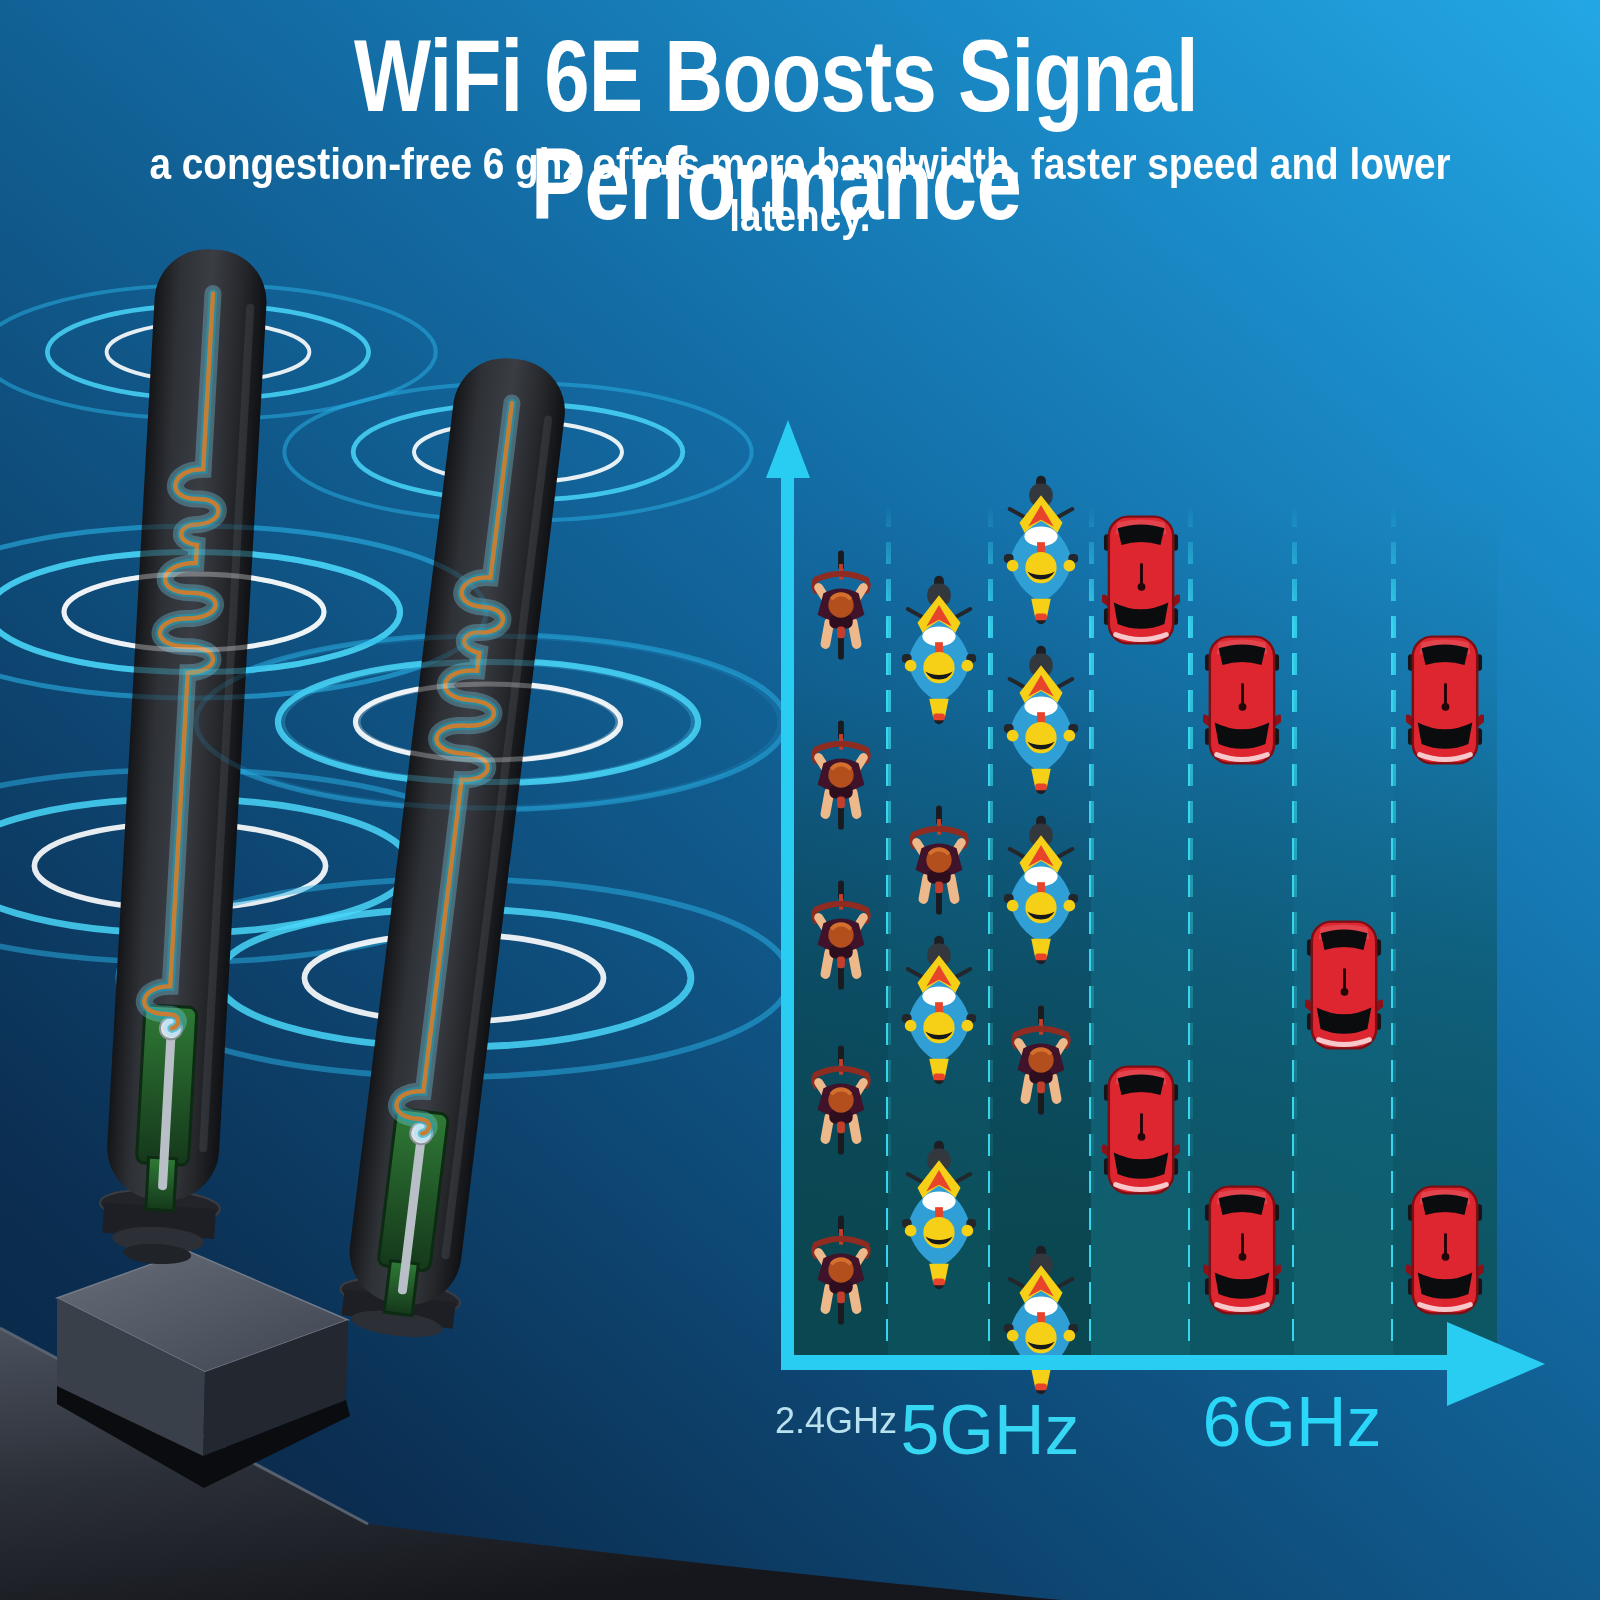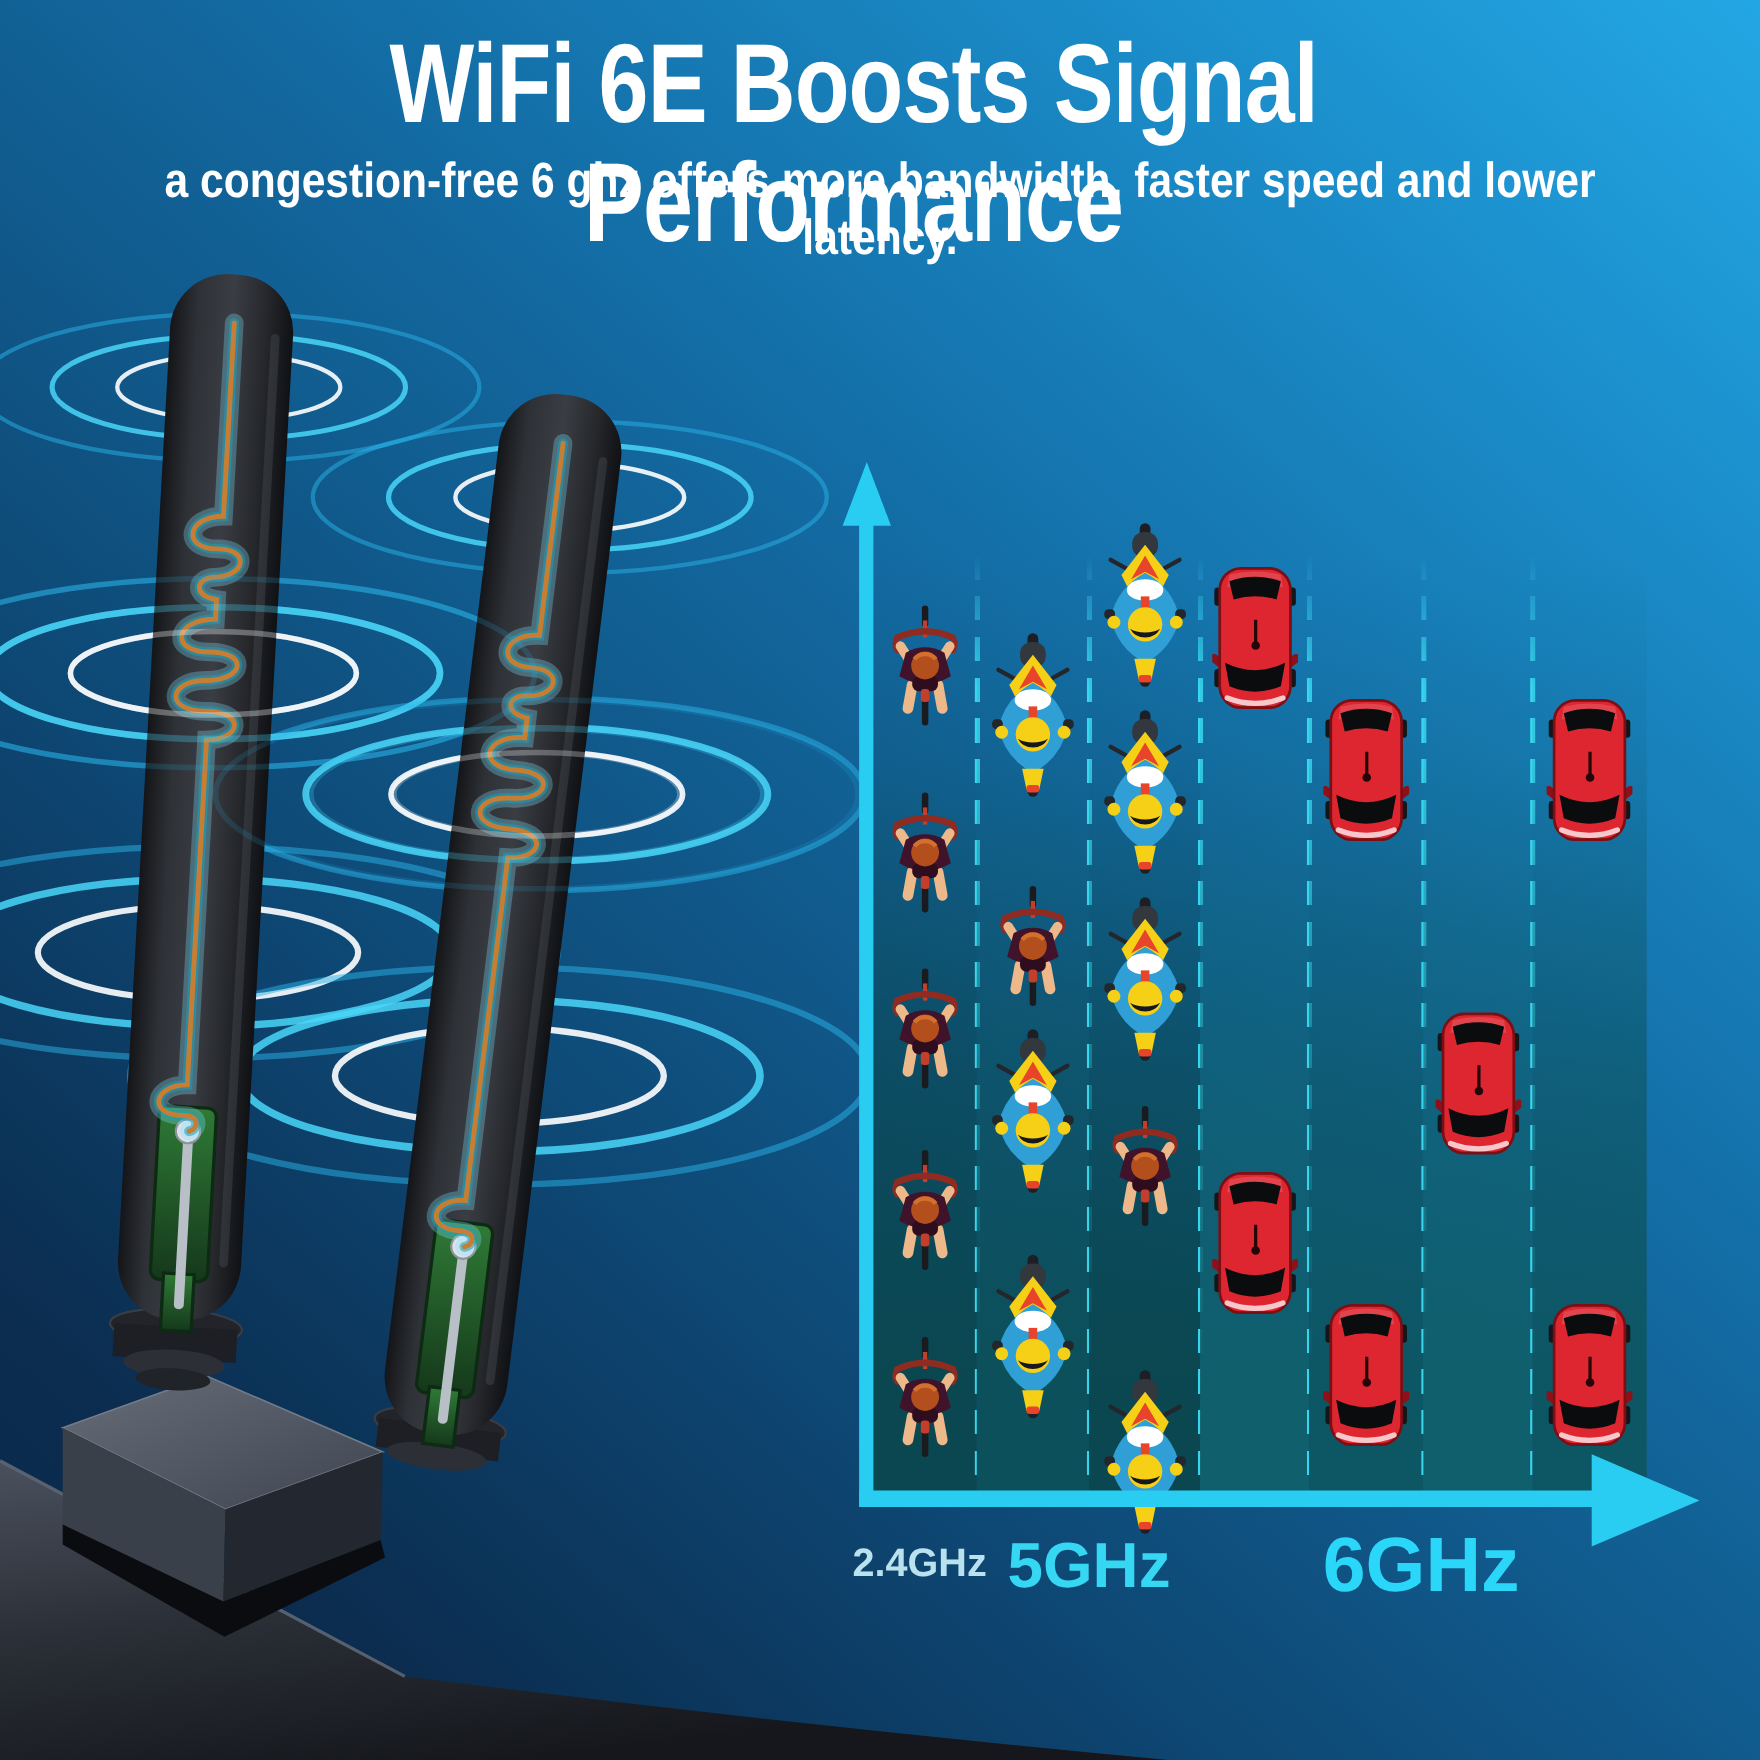--- a/index.html
+++ b/index.html
@@ -21,21 +21,21 @@
   
   #chart{position:absolute;inset:0;}
   .lane{position:absolute;}
   .divider{position:absolute;width:5px;border-radius:3px;
      background:repeating-linear-gradient(180deg,var(--divider) 0 22px,transparent 22px 37px);
      -webkit-mask-image:linear-gradient(180deg,transparent 0,#000 120px);
      mask-image:linear-gradient(180deg,transparent 0,#000 120px);
      opacity:.95;}
   .vehicle{position:absolute;}
   .vehicle svg{width:100%;height:100%;display:block;}
-  .xlabel{position:absolute;transform:translateX(-50%);font-weight:bold;white-space:nowrap;}
+  .xlabel{position:absolute;transform:translateX(-50%);font-weight:normal;white-space:nowrap;}
 
   #yaxis{position:absolute;left:781px;top:466px;width:13px;height:903px;background:var(--axis);}
   #yaxis-head{position:absolute;left:766px;top:420px;width:0;height:0;
       border-left:22px solid transparent;border-right:22px solid transparent;
       border-bottom:58px solid var(--axis);}
   #xaxis{position:absolute;left:781px;top:1355px;width:668px;height:15px;background:var(--axis);}
   #xaxis-head{position:absolute;left:1447px;top:1322px;width:0;height:0;
       border-top:42px solid transparent;border-bottom:42px solid transparent;
       border-left:98px solid var(--axis);}
 </style>
@@ -519,21 +519,21 @@
             <path d="M14 123 Q40 133 66 123" stroke="rgba(255,255,255,0.75)" stroke-width="5" fill="none" stroke-linecap="round"></path>
           </svg>
         </div>
       </div>
     <div id="yaxis"></div>
     <div id="yaxis-head"></div>
     <div id="xaxis"></div>
     <div id="xaxis-head"></div>
     <div id="xlabels">
         <div class="xlabel" style="left: 836px; top: 1400px; font-size: 36px; color: rgb(185, 226, 238);">2.4GHz</div>
-        <div class="xlabel" style="left: 990px; top: 1390px; font-size: 58px; color: rgb(54, 215, 243);">5GHz</div>
+        <div class="xlabel" style="left: 990px; top: 1390px; font-size: 70px; color: rgb(54, 215, 243);">5GHz</div>
         <div class="xlabel" style="left: 1292px; top: 1382px; font-size: 70px; color: rgb(43, 215, 248);">6GHz</div>
       </div>
   </div>
 
   <header class="hdr">
     <h1>WiFi 6E Boosts Signal Performance</h1>
     <p>a congestion-free 6 ghz offers more bandwidth, faster speed and lower latency.</p>
   </header>
 </div>
 

